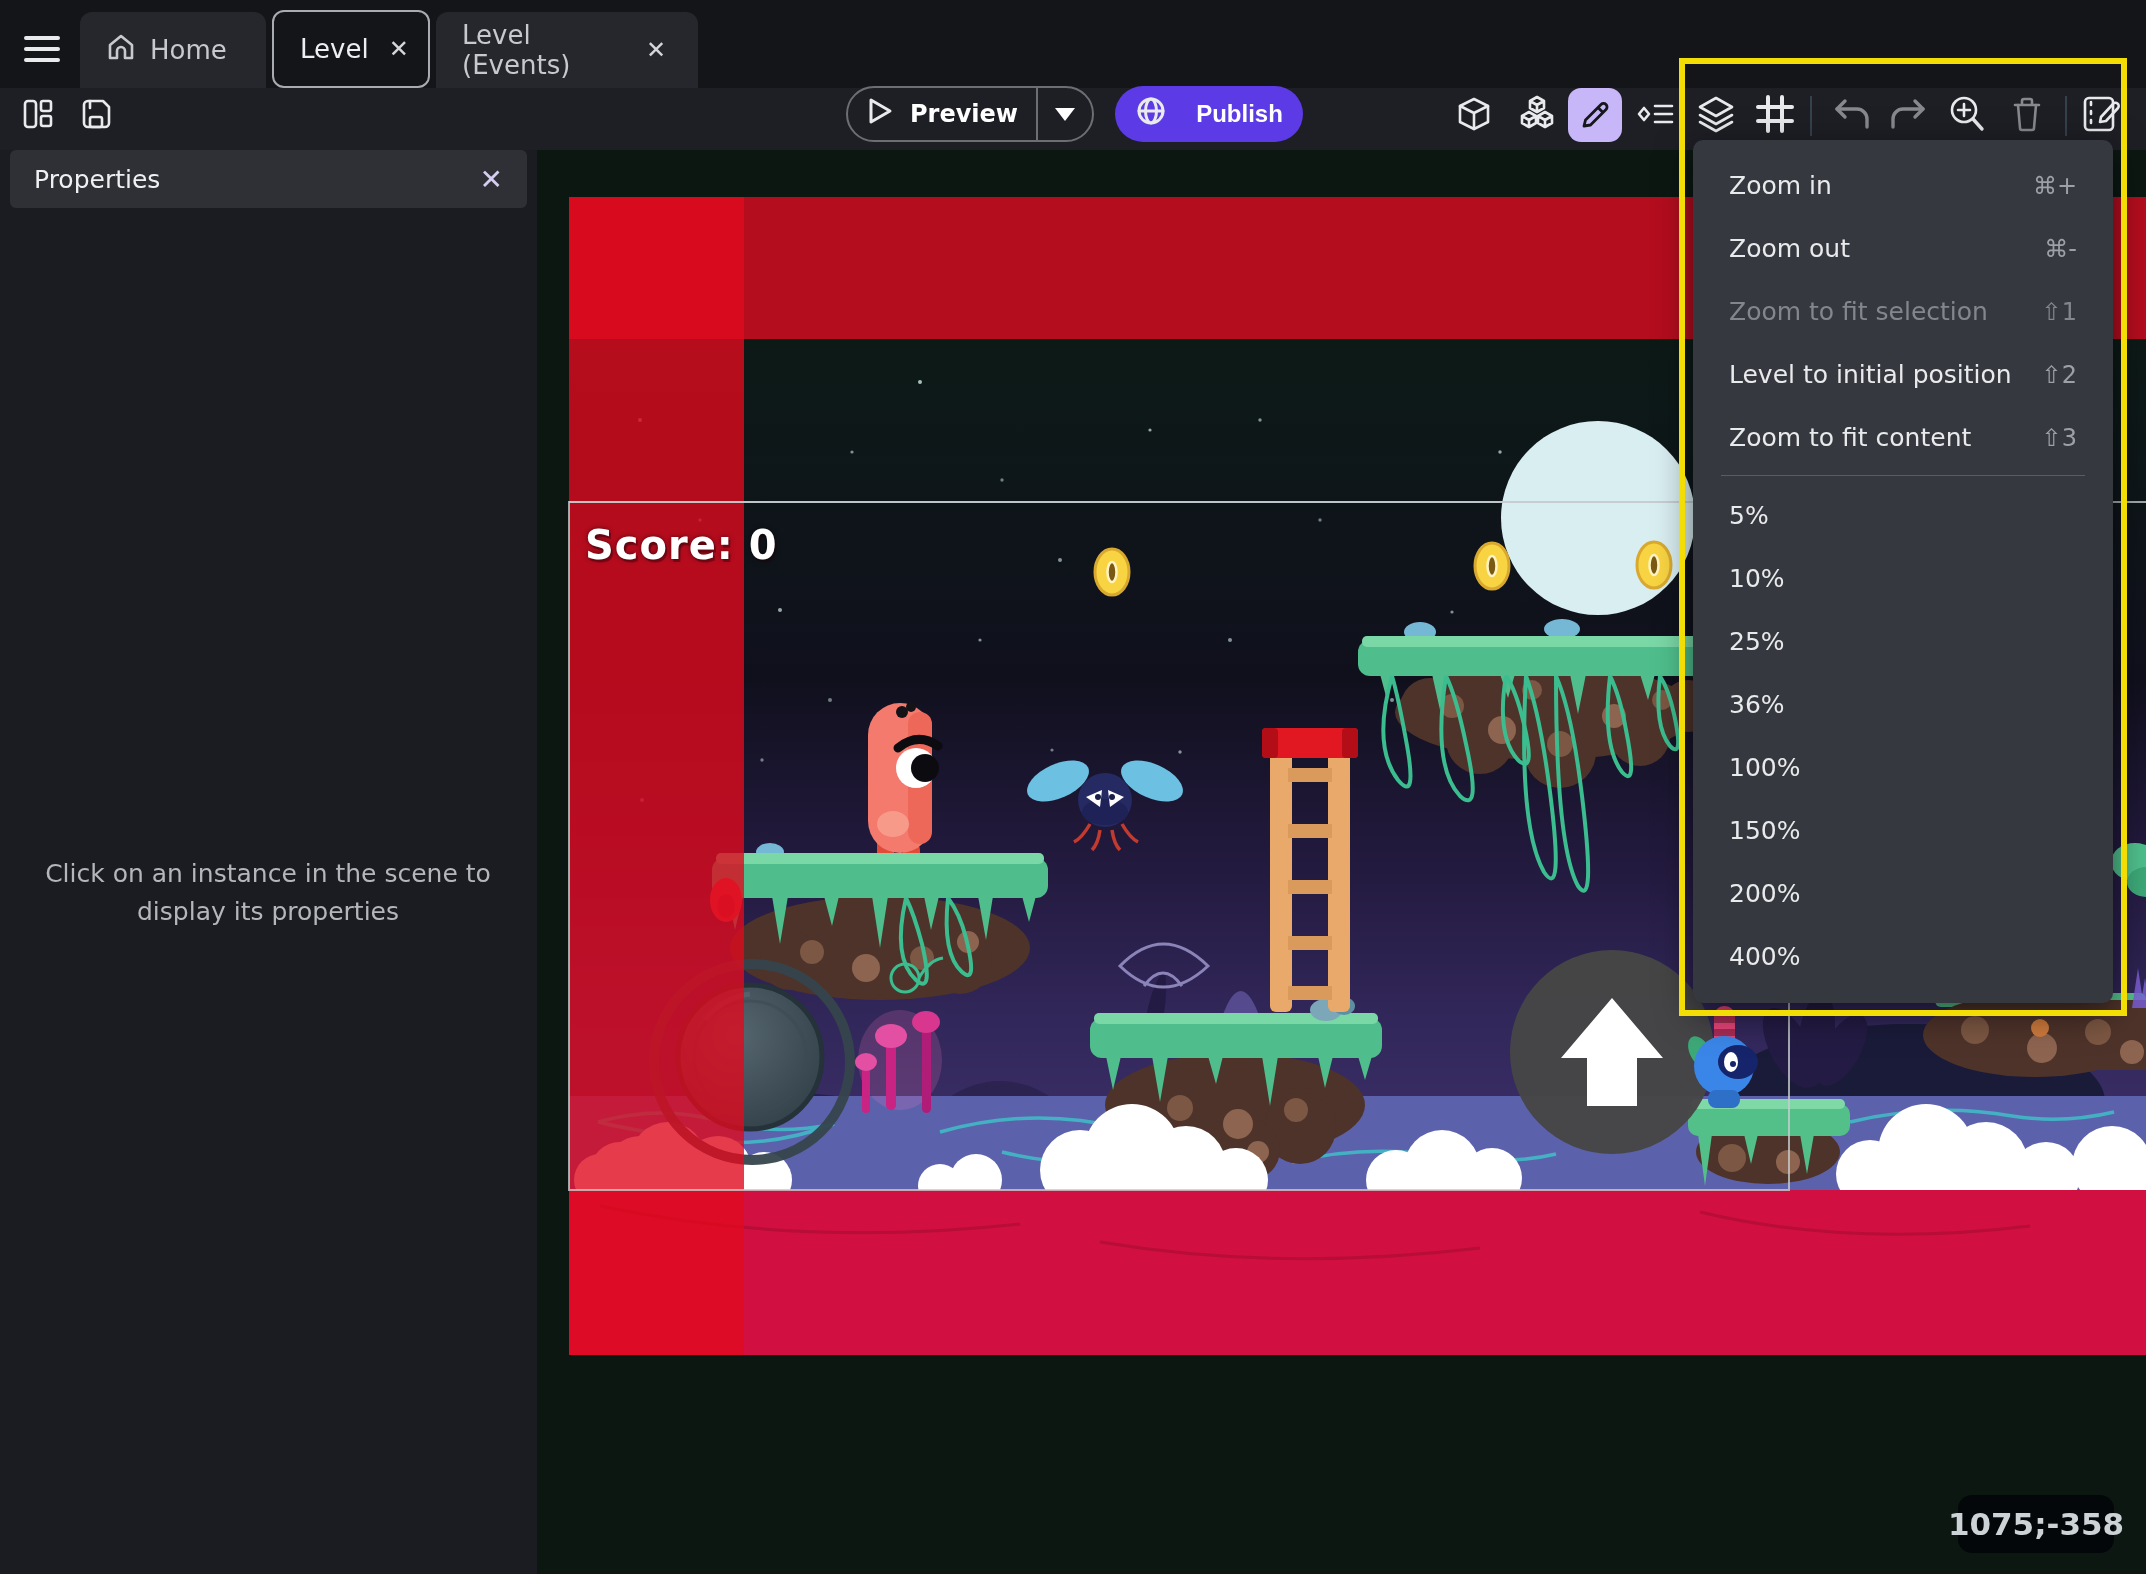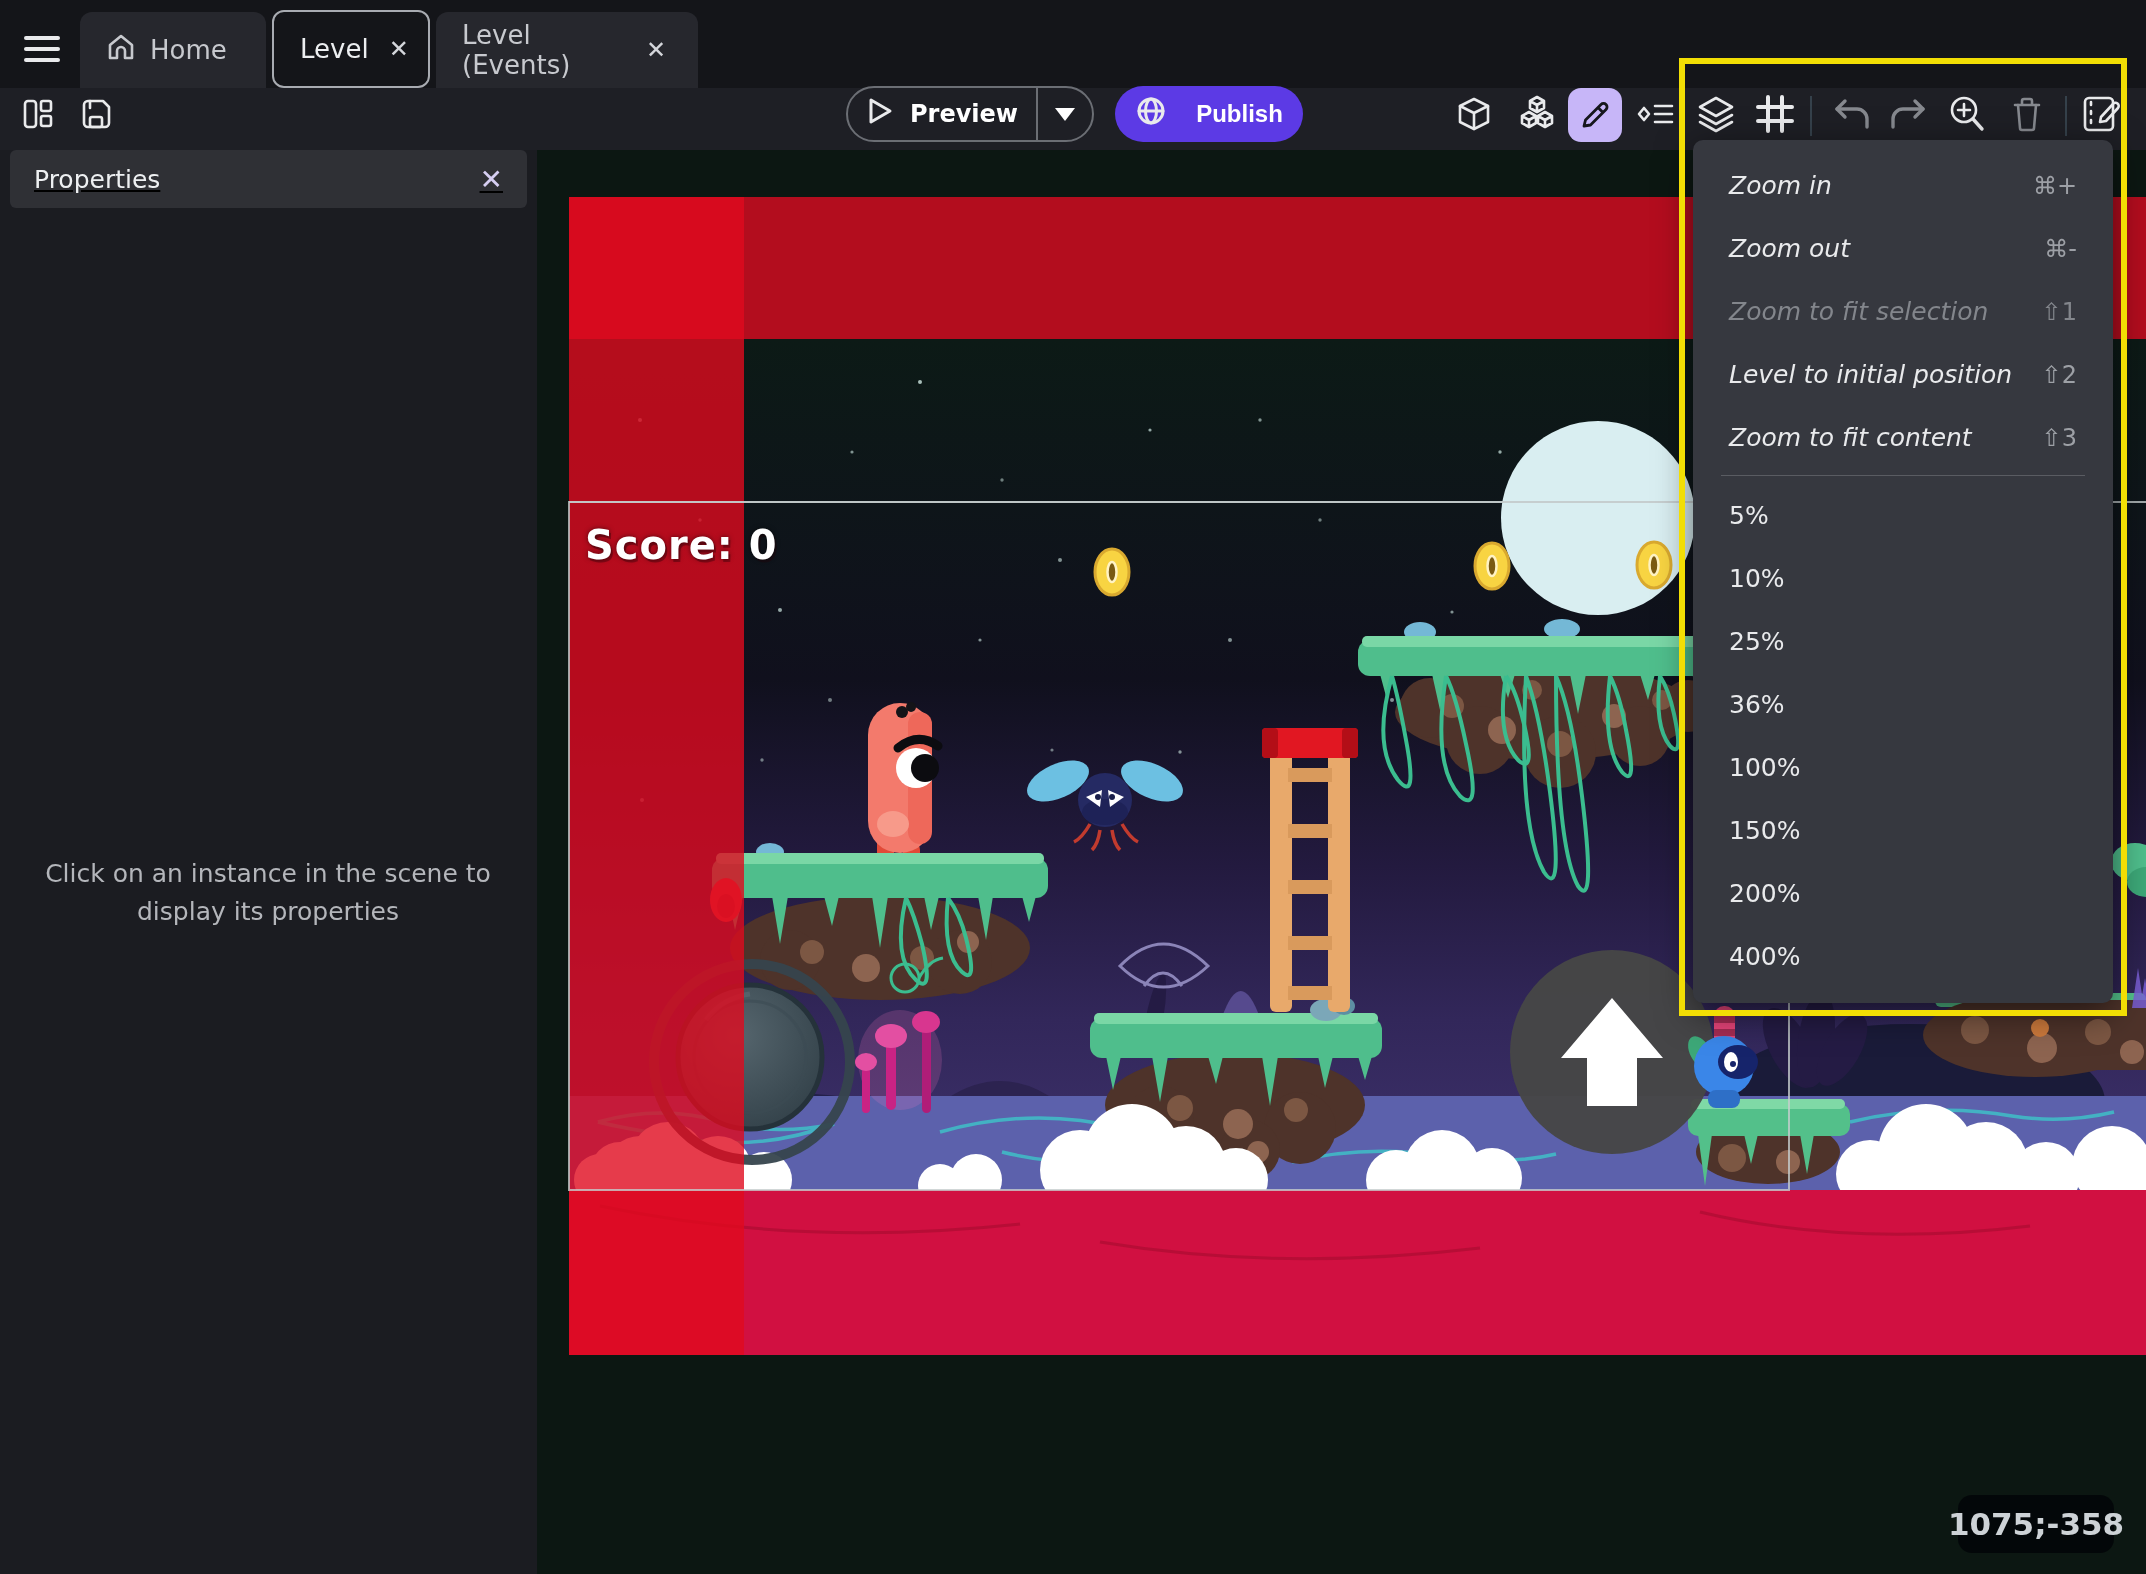--- a/index.html
+++ b/index.html
@@ -24,35 +24,35 @@
   .btn-preview .seg1{flex:1;display:flex;align-items:center;justify-content:center;gap:16px;font-weight:bold;font-size:24px;height:100%;}
   .btn-preview .vdiv{width:2px;height:100%;background:#6b6e74;}
   .btn-preview .seg2{width:54px;display:flex;align-items:center;justify-content:center;height:100%;}
   .caret{width:0;height:0;border-left:10px solid transparent;border-right:10px solid transparent;border-top:13px solid #fff;}
   .btn-publish{position:absolute;left:1115px;top:86px;width:188px;height:56px;background:#5c3ae5;border:none;
       border-radius:28px;display:flex;align-items:center;justify-content:center;gap:29px;color:#fff;
       font-weight:bold;font-size:24px;z-index:3;}
   
   .panel{position:absolute;left:0;top:150px;width:537px;height:1424px;background:#1b1c21;z-index:1;}
   .panel-head{position:absolute;left:10px;top:0;width:517px;height:58px;background:#2f3035;border-radius:6px;
-      display:flex;align-items:center;justify-content:space-between;padding:15px 24px;box-sizing:border-box;text-decoration:underline;}
+      display:flex;align-items:center;justify-content:space-between;padding:15px 24px;box-sizing:border-box;}
   .panel-title{color:#eef0f2;font-size:25px;}
   .panel-close{color:#d6cef2;font-size:28px;cursor:pointer;}
   .panel-empty{position:absolute;left:38px;top:705px;width:460px;text-align:center;color:#b4b6bb;
       font-size:25px;line-height:38px;}
   
   .canvas{position:absolute;left:537px;top:150px;width:1609px;height:1424px;background:#0c1712;z-index:1;}
   #scene{position:absolute;left:0;top:0;z-index:2;pointer-events:none;}
   .score{position:absolute;left:585px;top:522px;z-index:3;color:#fff;font-size:40px;font-weight:bold;
       letter-spacing:1px;text-shadow:0 0 5px rgba(0,0,0,.55),2px 3px 0 rgba(40,0,8,.35);}
   
   .menu{position:absolute;left:1693px;top:140px;width:420px;height:863px;background:#36383f;border-radius:10px;
       box-shadow:0 10px 36px rgba(0,0,0,.55);z-index:5;padding-top:14px;box-sizing:border-box;}
   .mi{height:63px;display:flex;align-items:center;justify-content:space-between;padding:0 36px;cursor:pointer;}
-  .mi .lbl{color:#e9eaec;font-size:25px;font-style:italic;}
+  .mi .lbl{color:#e9eaec;font-size:25px;}
   .mi .sc{color:#9da0a6;font-size:24px;}
   .mi.disabled .lbl,.mi.disabled .sc{color:#83868c;}
   .msep{height:1px;background:#5a5c62;margin:6px 28px 8px 28px;}
   .mz{height:63px;display:flex;align-items:center;padding:0 36px;color:#e9eaec;font-size:25px;cursor:pointer;}
   
   .ybox{position:absolute;left:1679px;top:58px;width:448px;height:958px;border:6px solid #f2de04;
       box-sizing:border-box;z-index:7;pointer-events:none;}
   .coord{position:absolute;left:1958px;top:1495px;width:156px;height:58px;background:rgba(3,6,9,.92);
       border-radius:14px;display:flex;align-items:center;justify-content:center;color:#cdd2d6;
       font-size:31px;font-weight:bold;z-index:6;}

